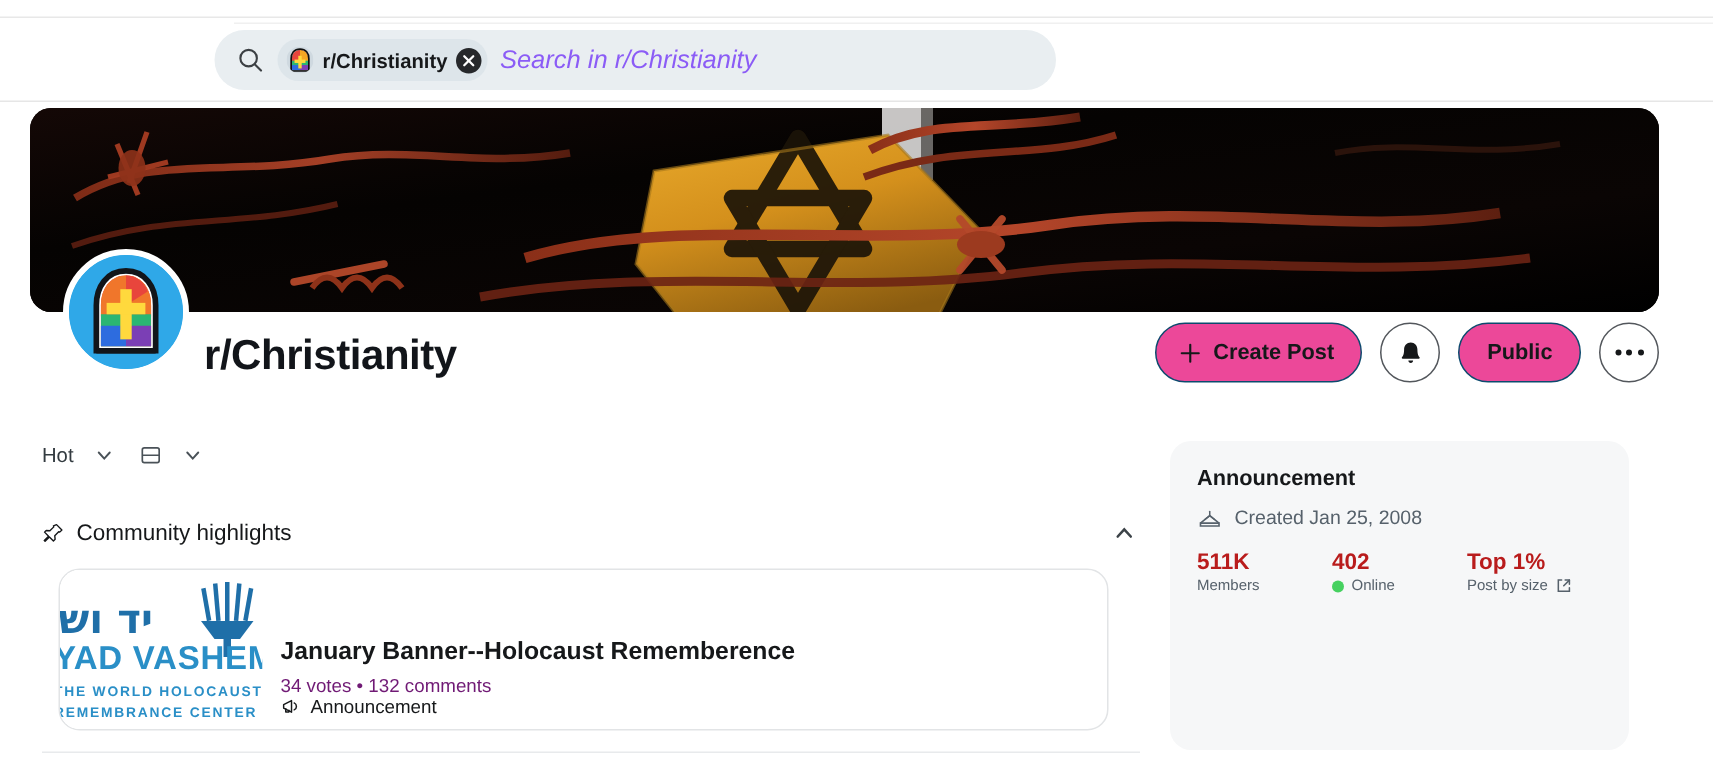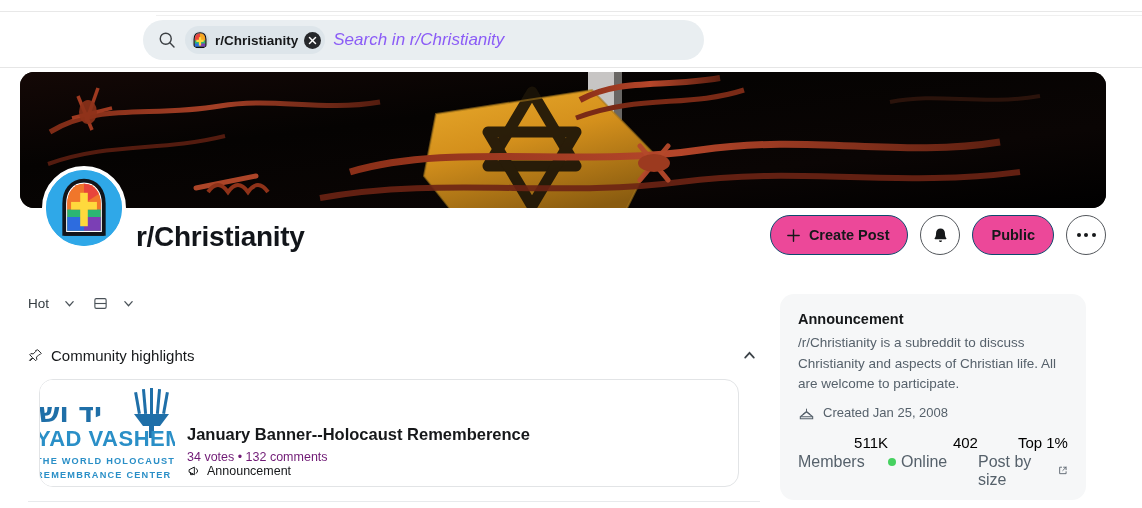--- a/index.html
+++ b/index.html
@@ -120,22 +120,22 @@
     background: #f6f7f8; border-radius: 14px;
     padding: 17px 18px 0 18px;
   }
   .side-title { font-size: 14.5px; font-weight: 700; color: #16181a; }
   .side-desc { font-size: 13.5px; color: #56616b; line-height: 1.53; margin-top: 6px; }
   .side-row { display: flex; align-items: center; gap: 8px; margin-top: 9px; }
   .side-row span { font-size: 13px; color: #56616b; }
   .side-ico { width: 17px; height: 17px; flex: none; }
   .stats { display: flex; margin-top: 13px; }
   .stat { width: 33.33%; }
-  .stat-num { font-size: 15px; font-weight: 400; color: #000000; text-align: right; }
-  .stat-lbl { font-size: 16px; color: #56616b; margin-top: 2px; display: flex; align-items: center; gap: 5px; }
+  .stat-num { font-size: 15px; font-weight: 700; color: #b91c1c; }
+  .stat-lbl { font-size: 10px; color: #56616b; margin-top: 2px; display: flex; align-items: center; gap: 5px; }
   .dot-online { width: 8px; height: 8px; border-radius: 50%; background: #46d160; display:inline-block; flex:none;}
   .ext-ico { width: 11px; height: 11px; }
 </style>
 </head>
 <body>
 
 <div class="browser-top">
   <div class="chrome-line-1"></div>
   <div class="chrome-line-2"></div>
 </div>
@@ -346,21 +346,20 @@
       </div>
     </div>
   </div>
 
   <div class="feed-divider"></div>
 
 </div>
 
 <div class="side">
   <div class="side-title">Announcement</div>
-  <div class="side-desc">/r/Christianity is a subreddit to discuss Christianity and aspects of Christian life. All are welcome to participate.</div>
 
   <div class="side-row">
     <svg class="side-ico" viewBox="0 0 22 22">
       <path d="M3 16.5 h16 v2.5 H3 z" fill="none" stroke="#56616b" stroke-width="1.4"></path>
       <path d="M3 16.5 L11 10 L19 16.5" fill="none" stroke="#56616b" stroke-width="1.4" stroke-linejoin="round"></path>
       <path d="M6.5 13.6 L11 10 L15.5 13.6" fill="none" stroke="#56616b" stroke-width="1.3"></path>
       <line x1="11" y1="6.4" x2="11" y2="9.4" stroke="#56616b" stroke-width="1.3" stroke-linecap="round"></line>
     </svg>
     <span>Created Jan 25, 2008</span>
   </div>

